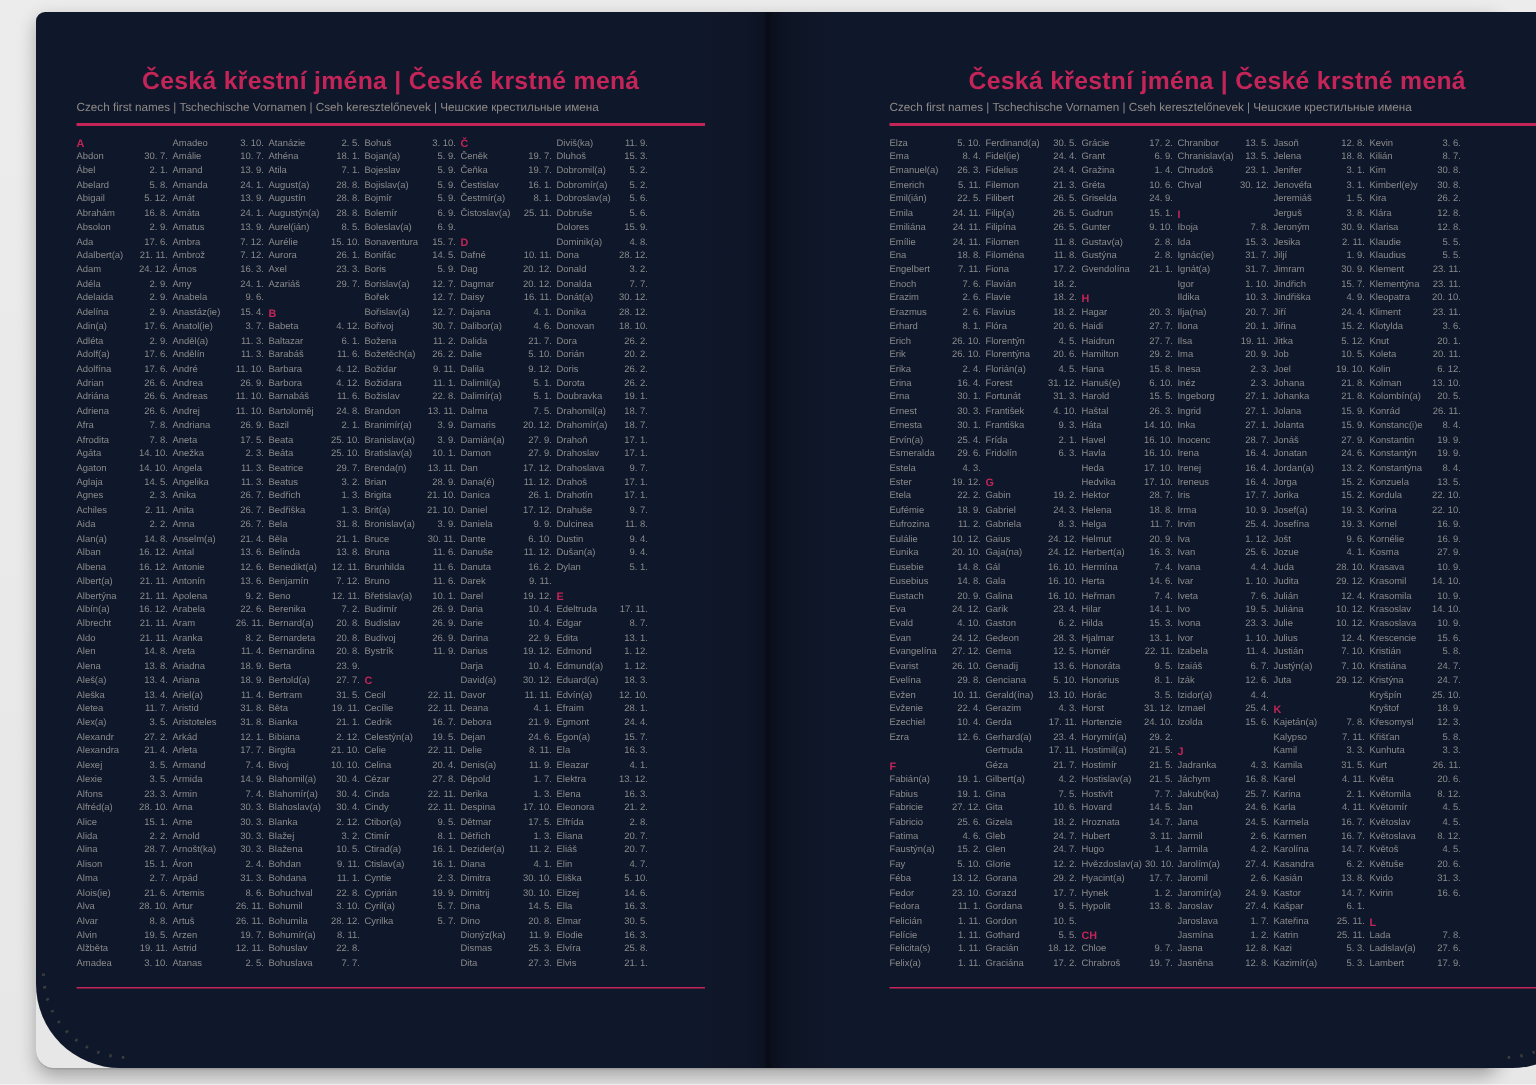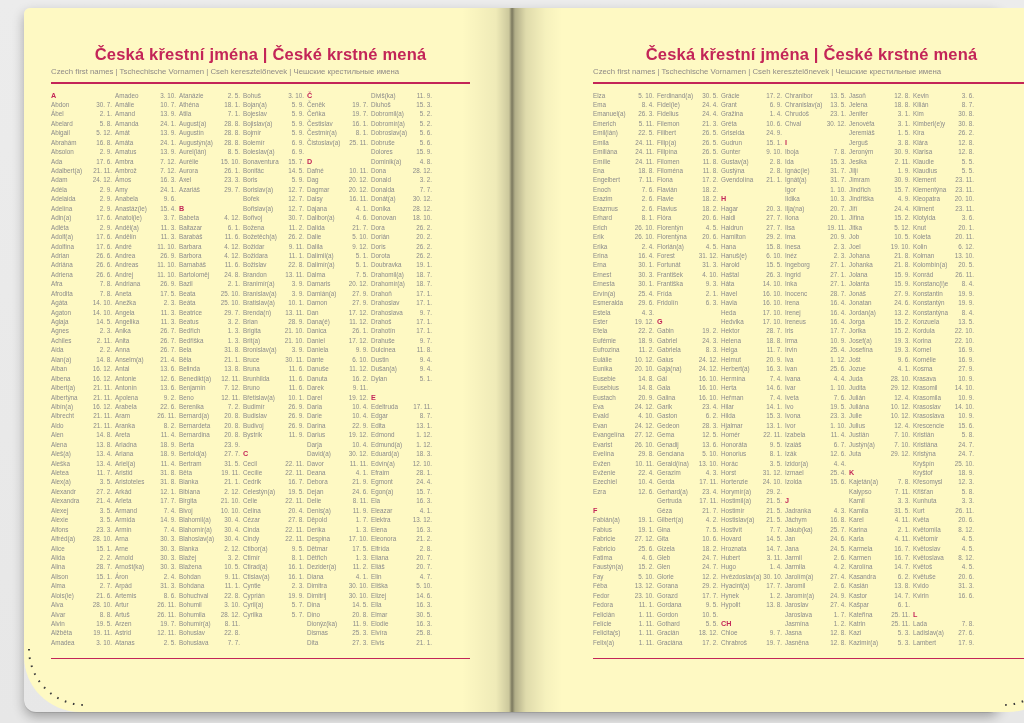--- a/index.html
+++ b/index.html
@@ -8,21 +8,21 @@
     background:linear-gradient(180deg,#ececec 0%,#e7e7e7 100%);
     font-family:"Liberation Sans","DejaVu Sans",sans-serif;
   }
   .spread{
     position:absolute;left:24px;top:8px;width:976px;height:704px;
     display:flex;
     box-shadow:0 5px 12px rgba(0,0,0,0.30), 0 1px 0 rgba(0,0,0,0.10);
     border-radius:6px 6px 12px 12px;
   }
   .page{
-    width:520px;height:100%;background:#fef9c3;position:relative;flex:0 0 auto;
+    width:520px;height:100%;background:#0f172a;position:relative;flex:0 0 auto;
   }
   .page-left{border-top-left-radius:6px;border-bottom-left-radius:56px;}
   .page-right{border-top-right-radius:6px;border-bottom-right-radius:56px;}
   .spine{
     position:absolute;left:438px;top:0;width:100px;height:100%;pointer-events:none;
     background:linear-gradient(to right,
       rgba(0,0,0,0) 0%, rgba(0,0,0,0.06) 34%, rgba(0,0,0,0.20) 47%,
       rgba(0,0,0,0.52) 50%, rgba(0,0,0,0.30) 53%, rgba(0,0,0,0.12) 64%,
       rgba(0,0,0,0.03) 84%, rgba(0,0,0,0) 100%);
   }

